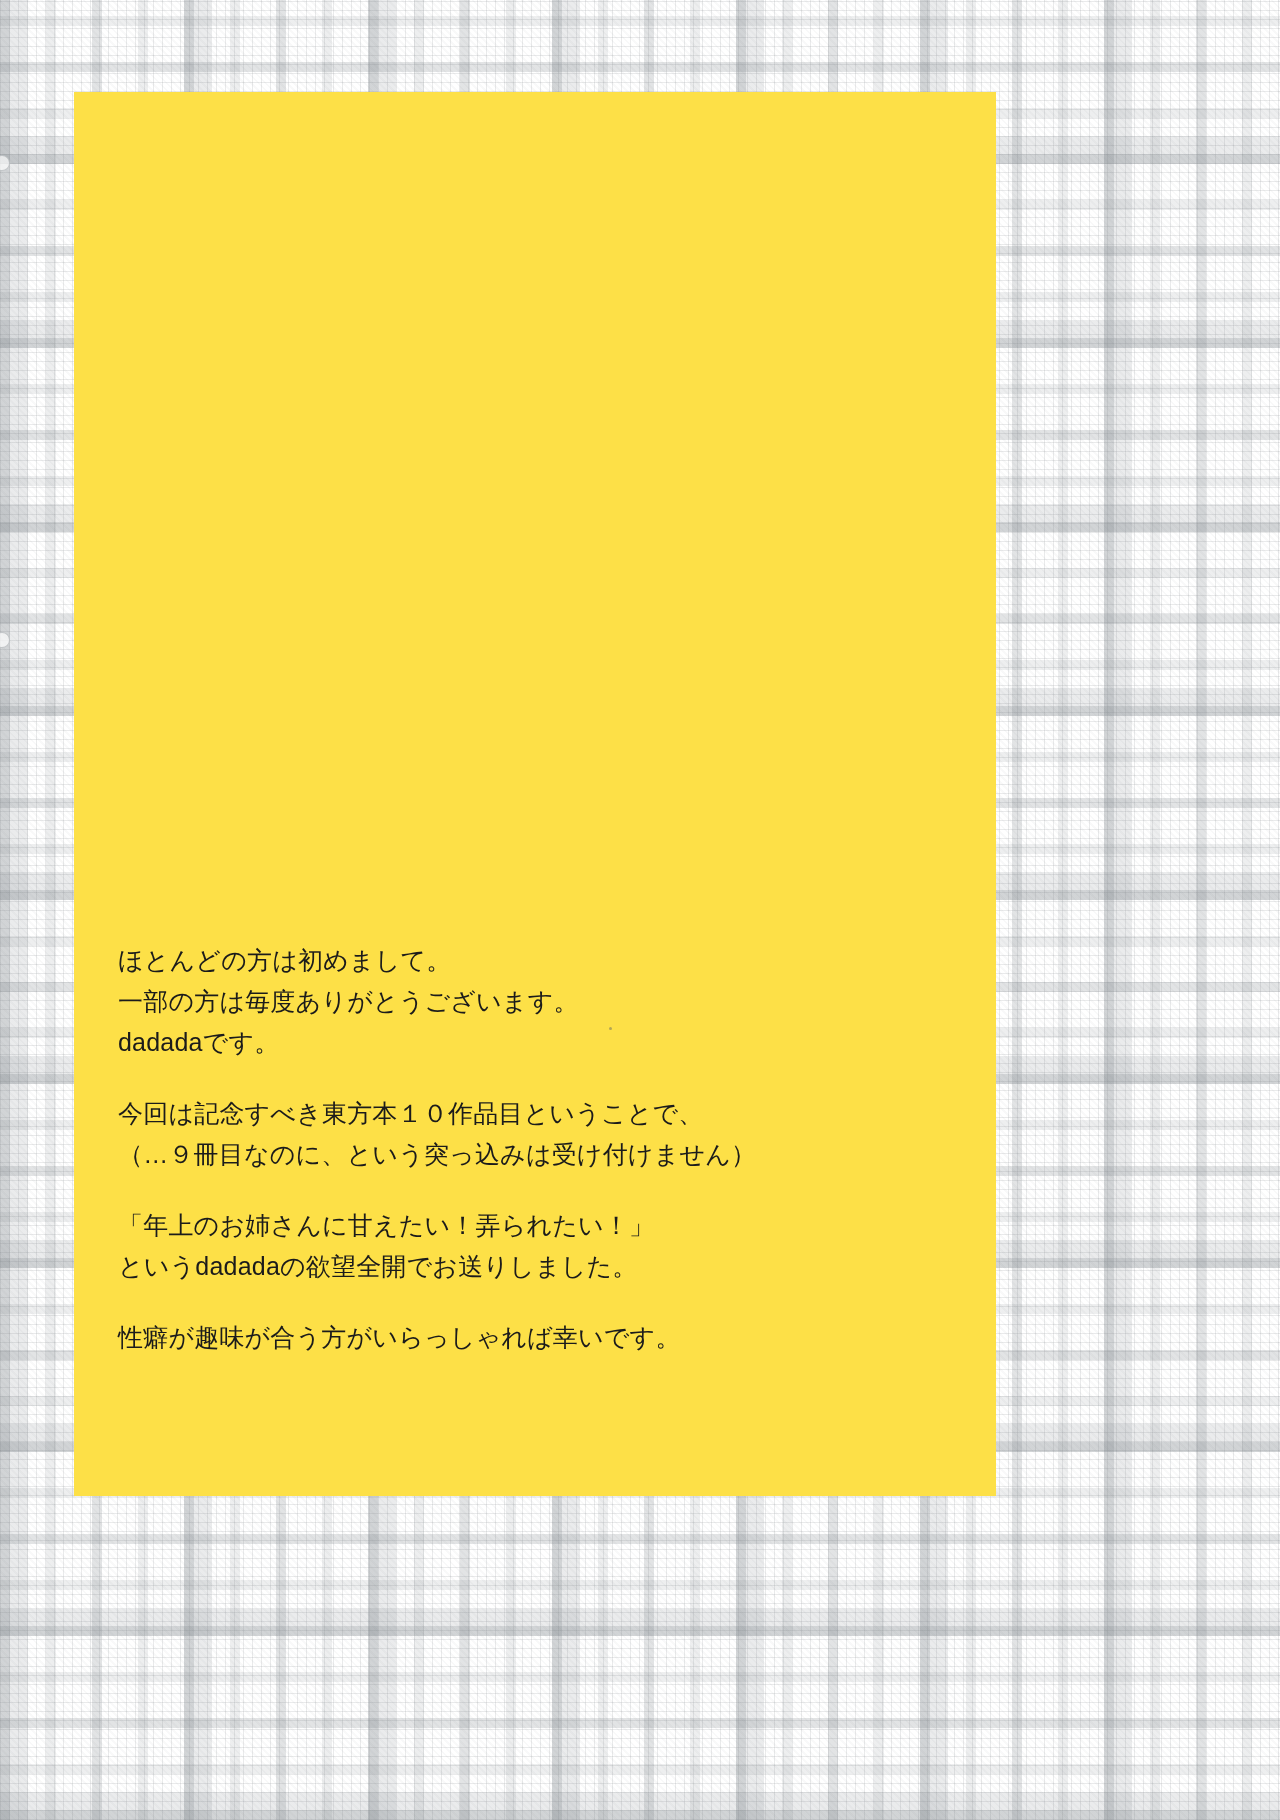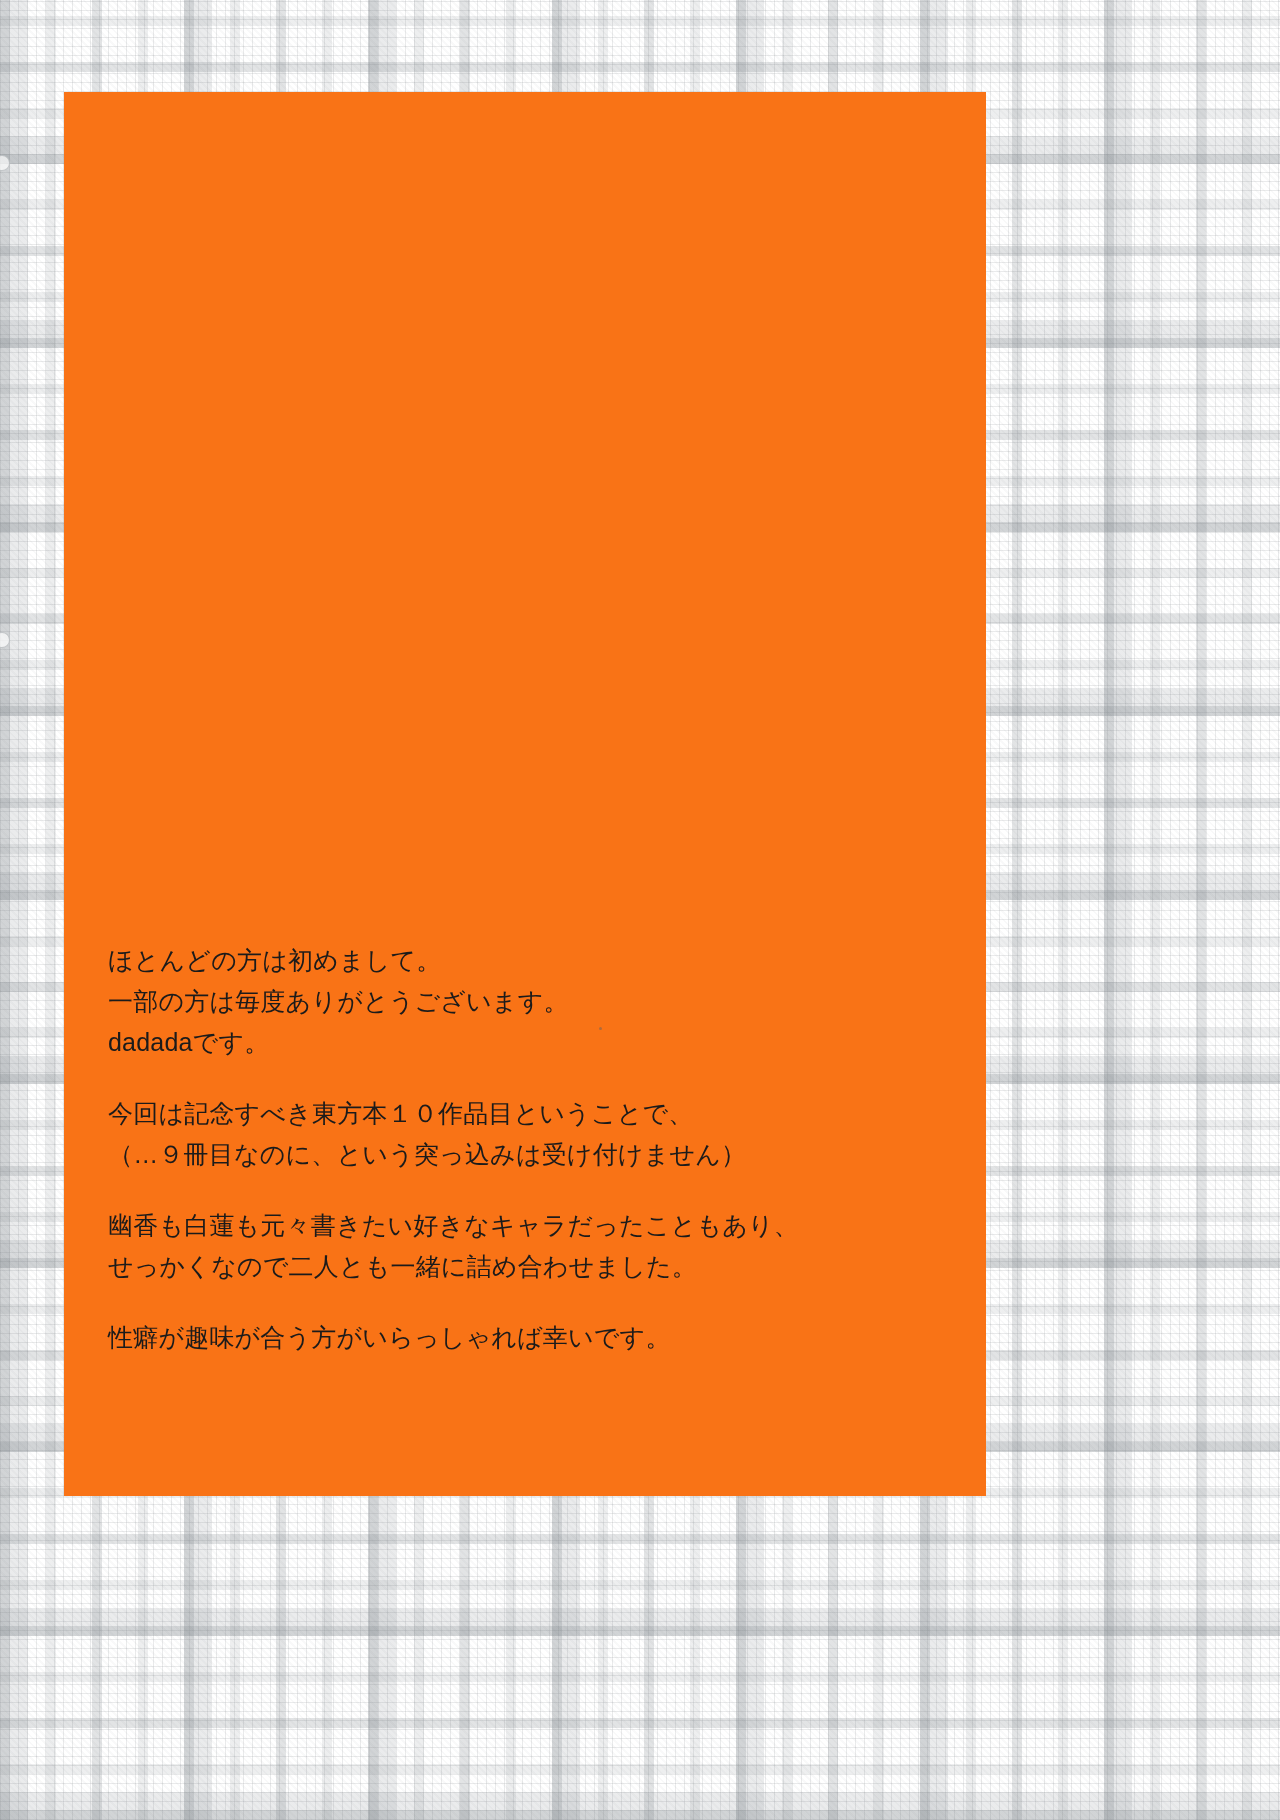--- a/index.html
+++ b/index.html
@@ -69,25 +69,25 @@
     background-image:
       repeating-linear-gradient(45deg,
         rgba(130,135,140,0.05) 0px, rgba(130,135,140,0.05) 2px,
         rgba(255,255,255,0) 2px, rgba(255,255,255,0) 5px);
     pointer-events: none;
   }
 
   
   .card {
     position: absolute;
-    left: 64px;
+    left: 74px;
     top: 92px;
     width: 922px;
     height: 1404px;
-    background: #f97316;
+    background: #fde047;
     text-decoration: underline;
   }
 
   .afterword {
     position: absolute;
     left: 44px;
     top: 848px;
     width: 840px;
     color: #1b1b1b;
     font-size: 25px;
@@ -137,20 +137,20 @@
   <div class="card">
 
     <div class="speck" style="left:535px; top:935px;"></div>
 
     <div class="afterword">
       <p class="para">ほとんどの方は初めまして。
 一部の方は毎度ありがとうございます。
 dadadaです。</p>
       <p class="para">今回は記念すべき東方本１０作品目ということで、
 （…９冊目なのに、という突っ込みは受け付けません）</p>
-      <p class="para">幽香も白蓮も元々書きたい好きなキャラだったこともあり、
-せっかくなので二人とも一緒に詰め合わせました。</p>
+      <p class="para">「年上のお姉さんに甘えたい！弄られたい！」
+というdadadaの欲望全開でお送りしました。</p>
       <p class="para">性癖が趣味が合う方がいらっしゃれば幸いです。</p>
     </div>
 
   </div>
 
 </div>
 
 </body></html>

